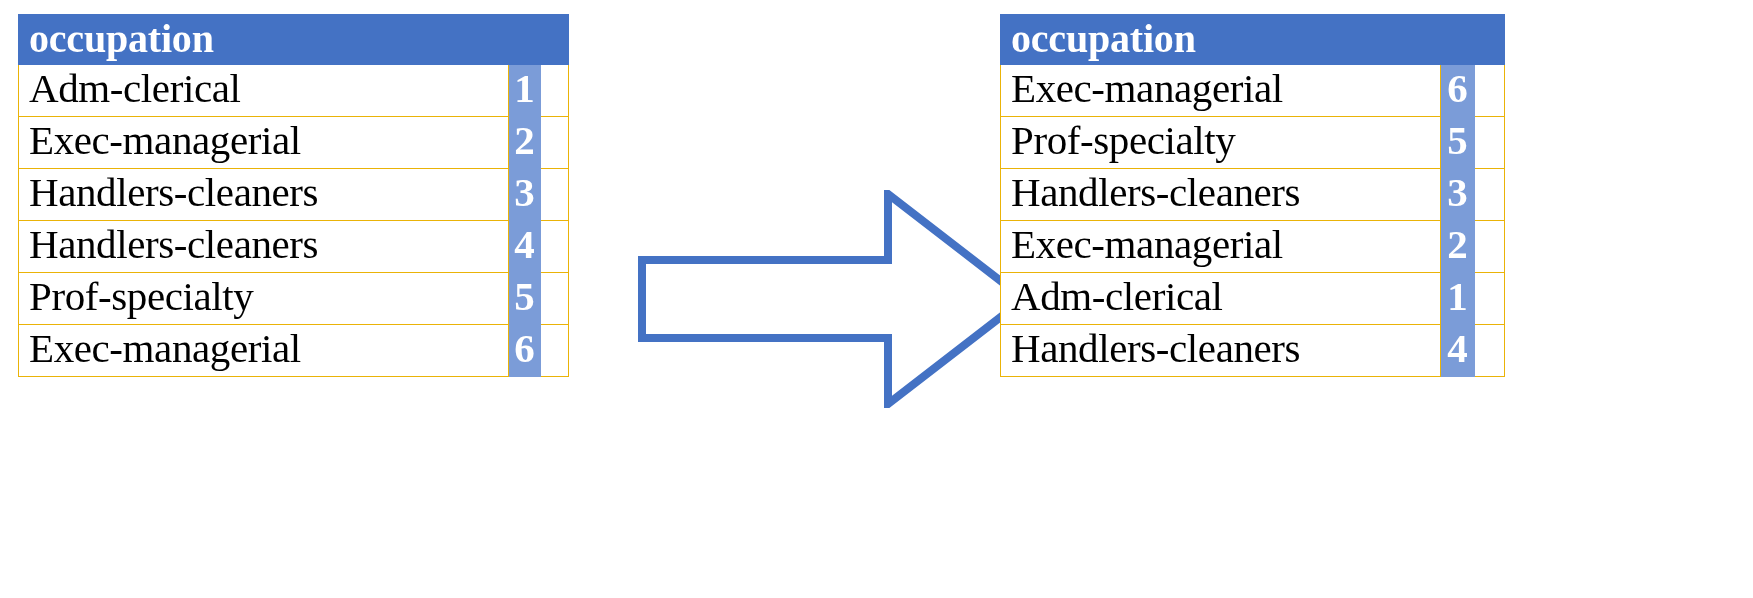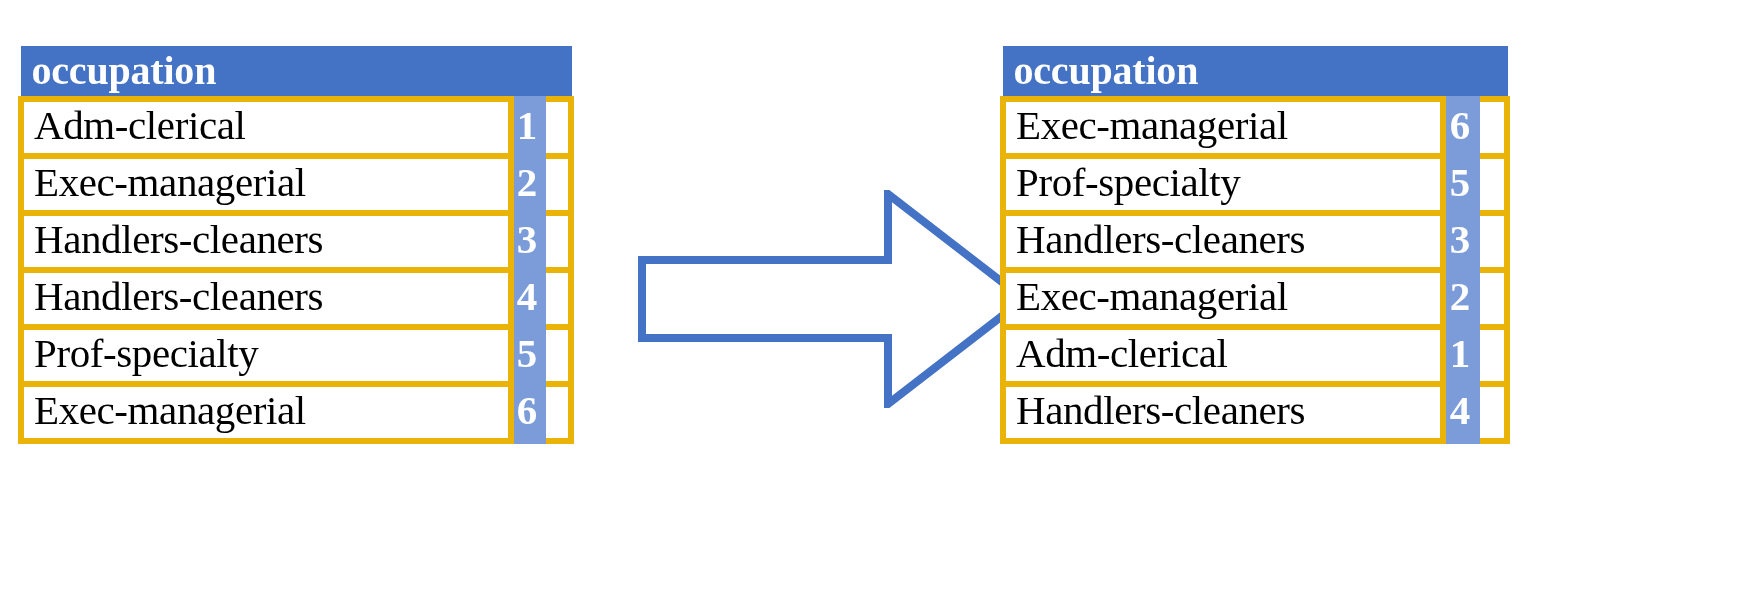--- a/index.html
+++ b/index.html
@@ -21,21 +21,20 @@
     left: 0; top: 0;
     width: 1753px;
     height: 598px;
   }
 
   
   .xl-table {
     position: absolute;
     box-sizing: border-box;
     border-collapse: collapse;
-    margin-top: 32px;
   }
 
   .xl-table .grid {
     border-collapse: collapse;
     table-layout: fixed;
     border-spacing: 0;
   }
 
   .xl-header-row td {
     background: #4472C4;
@@ -43,21 +42,21 @@
     font-weight: bold;
     font-size: 40px;
     line-height: 1.02;
     padding: 4px 0 4px 10px;
     border: 1px solid #4472C4;
     white-space: nowrap;
     letter-spacing: -0.2px;
   }
 
   .xl-body-row td {
-    border: 6px solid #eab308;
+    border: 1px solid #eab308;
     font-size: 41px;
     line-height: 1.0;
     white-space: nowrap;
     vertical-align: middle;
   }
 
   .cell-occupation {
     background: #ffffff;
     color: #000000;
     padding: 3px 0 7px 10px;

